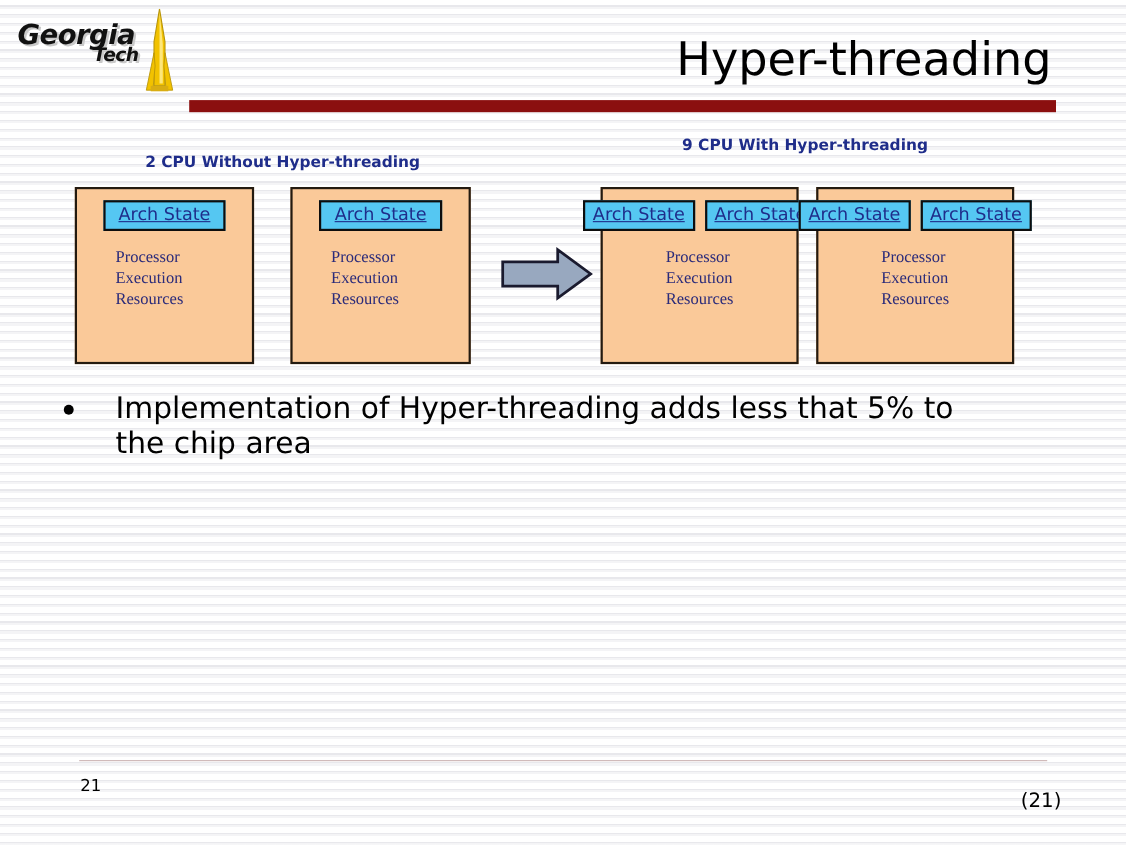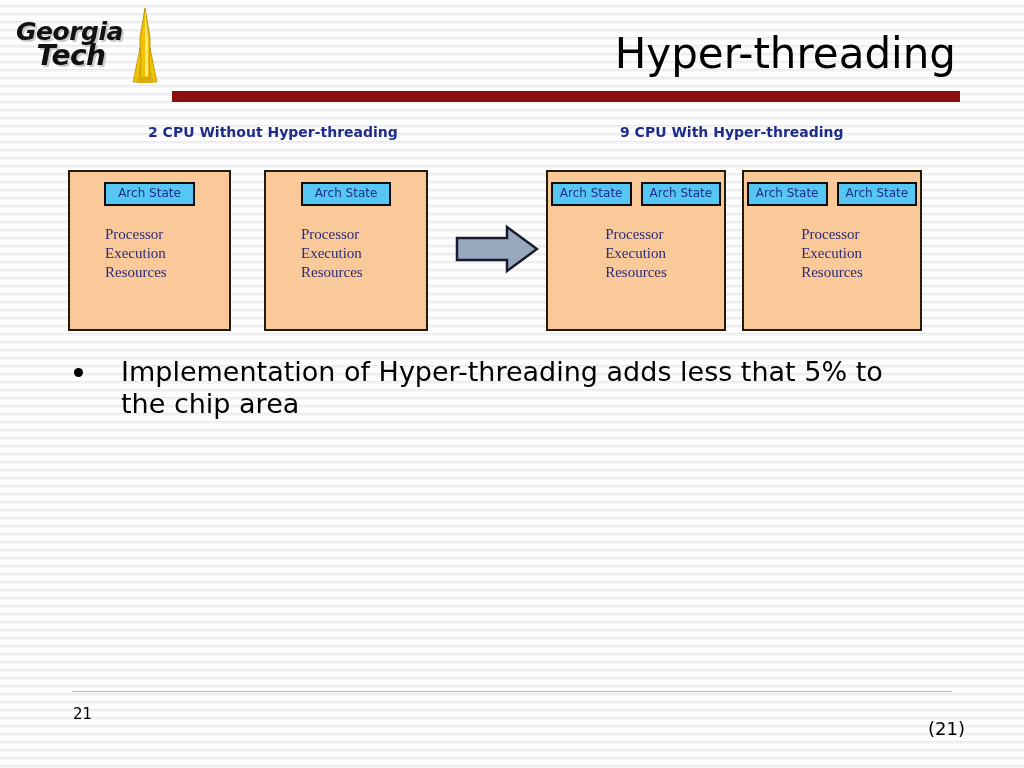--- a/index.html
+++ b/index.html
@@ -51,22 +51,22 @@
     text-shadow: 2px 2px 0 #c9c9c9;
     letter-spacing: -0.5px;
   }
   #logo .gt-line1 {
     display: block;
     font-size: 25px;
     text-align: left;
   }
   #logo .gt-line2 {
     display: block;
-    font-size: 28px;
-    text-align: center;
+    font-size: 17px;
+    text-align: right;
     padding-right: 6px;
   }
   #logo .tower {
     position: absolute;
     left: 112px;
     top: 0px;
     width: 34px;
     height: 76px;
   }
 
@@ -93,21 +93,21 @@
   
   .section-heading {
     position: absolute;
     top: 124px;
     font-size: 14px;
     font-weight: bold;
     color: #1f2d8a;
     font-family: "DejaVu Sans", sans-serif;
     white-space: nowrap;
   }
-  #heading-left  { left: 148px; }
+  #heading-left  { left: 132px; margin-top: 16px; }
   #heading-right { left: 620px; }
 
   
   .cpu-box {
     position: absolute;
     top: 170px;
     height: 161px;
     background-color: #fac999;
     border: 2px solid #231a10;
     box-sizing: border-box;
@@ -123,26 +123,27 @@
     left: 0;
     right: 0;
     display: flex;
     justify-content: center;
     gap: 9px;
   }
   .arch-state {
     background-color: #55c7f2;
     border: 2px solid #0d0d0d;
     color: #1f2d8a;
-    font-size: 12px;
+    font-size: 16px;
     font-family: "DejaVu Sans", sans-serif;
     padding: 3px 7px 4px 7px;
     white-space: nowrap;
     line-height: 1.05;
     box-sizing: border-box;
+    text-decoration: underline;
   }
   .arch-row.single .arch-state { padding: 3px 12px 4px 12px; }
 
   .per-text {
     position: absolute;
     top: 53px;
     left: 0;
     right: 0;
     display: flex;
     justify-content: center;
@@ -163,21 +164,21 @@
     position: absolute;
     left: 455px;
     top: 224px;
     width: 84px;
     height: 50px;
   }
 
   
   #bullets {
     position: absolute;
-    left: 68px;
+    left: 52px;
     top: 356px;
     width: 900px;
   }
   .bullet-item {
     position: relative;
     padding-left: 53px;
     margin-bottom: 28px;
     font-size: 27px;
     line-height: 1.17;
     color: #000000;

